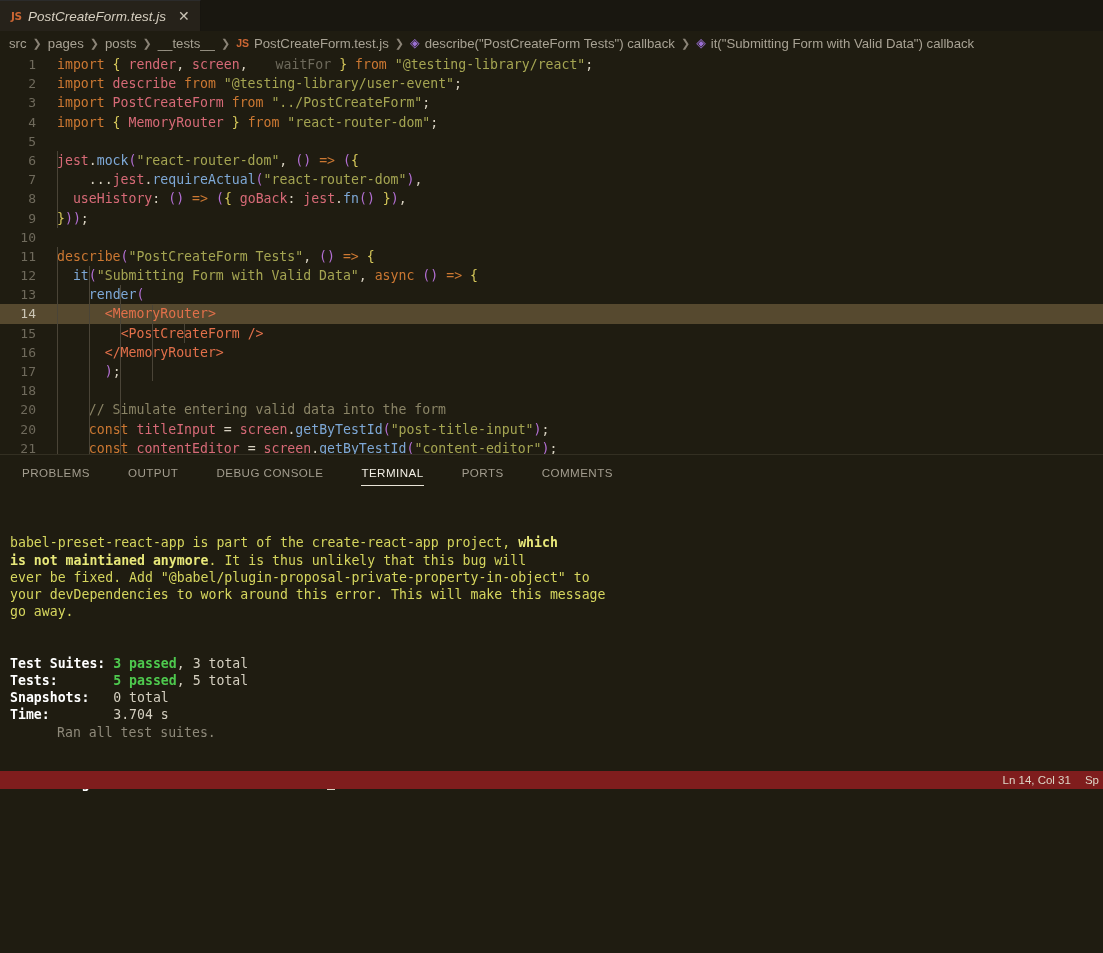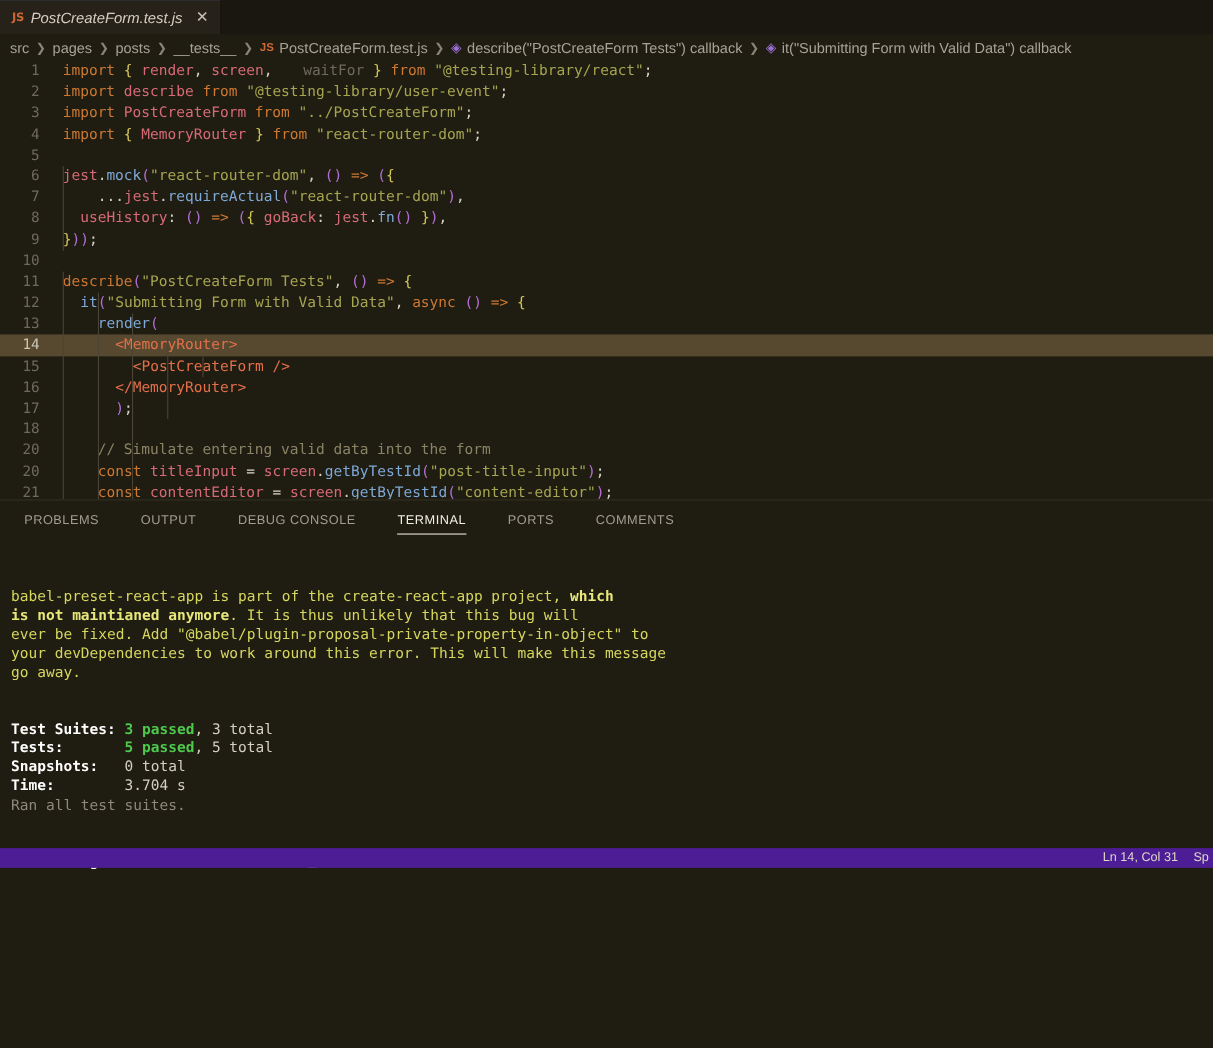--- a/index.html
+++ b/index.html
@@ -91,28 +91,28 @@
   .term {
     flex: 1; padding: 10px 12px 0 10px;
     font-family: "DejaVu Sans Mono", monospace; font-size: 13.2px; line-height: 17.2px;
     color: #d4cfc0; white-space: pre; overflow: hidden;
   }
   .term .y  { color: #d6d65e; }
   .term .yb { color: #e8e87a; font-weight: bold; }
   .term .wb { color: #ffffff; font-weight: bold; }
   .term .g  { color: #4ec94e; font-weight: bold; }
   .term .w  { color: #d4cfc0; }
-  .term .dim{ color: #8e897a; }
+  .term .dim{ color: #8e897a; margin-left: 47px; }
   .term .blank { display: block; height: 17.2px; }
   .cursor { display: inline-block; width: 8px; height: 14px; background: #d8d2c2; vertical-align: -2px; }
 
   
   .statusbar {
     position: absolute; left: 0; right: 0; bottom: 0; height: 18px;
-    background: #4c1d95; display: flex; align-items: center; justify-content: flex-end;
+    background: #7f1d1d; display: flex; align-items: center; justify-content: flex-end;
     padding-right: 4px; gap: 14px;
     font-family: "Liberation Sans", sans-serif; font-size: 11.5px; color: #ddd7c8;
     overflow: hidden;
   }
   .sb-item { white-space: nowrap; line-height: 18px; }
 </style>
 </head>
 <body>
 
 <div id="app">

